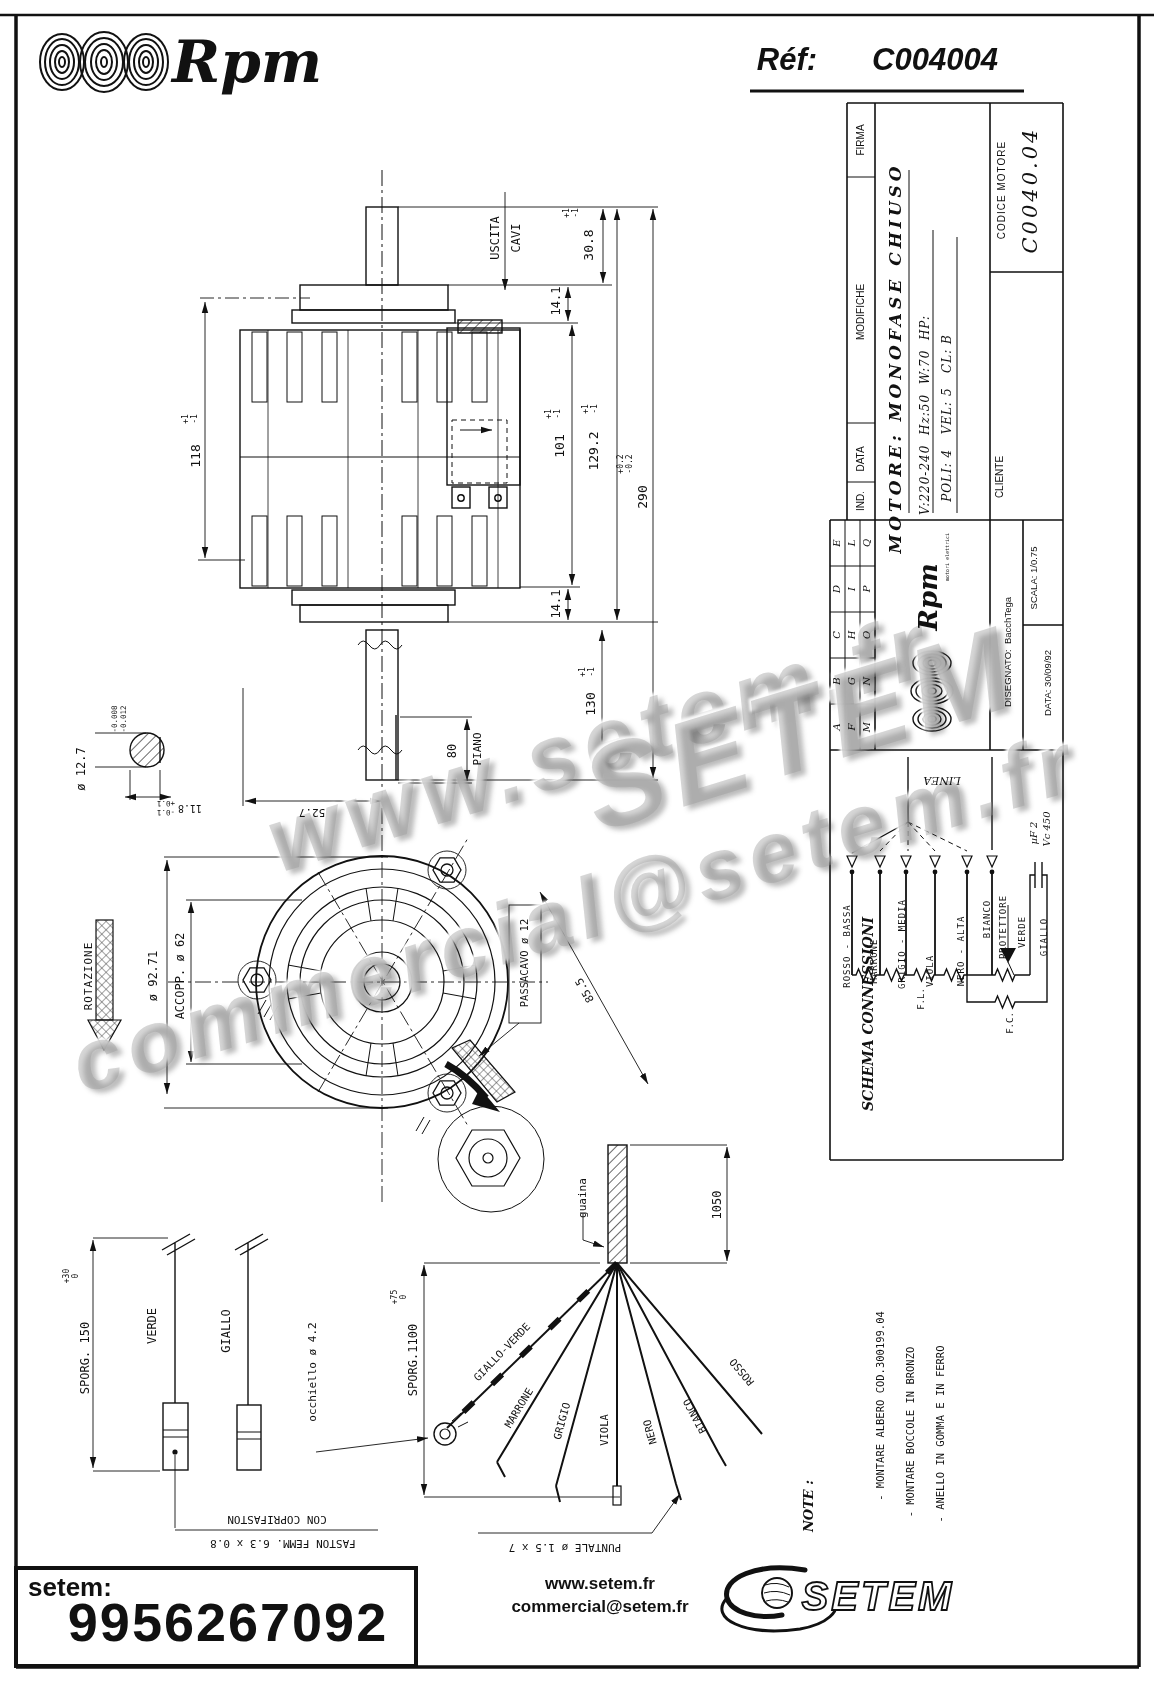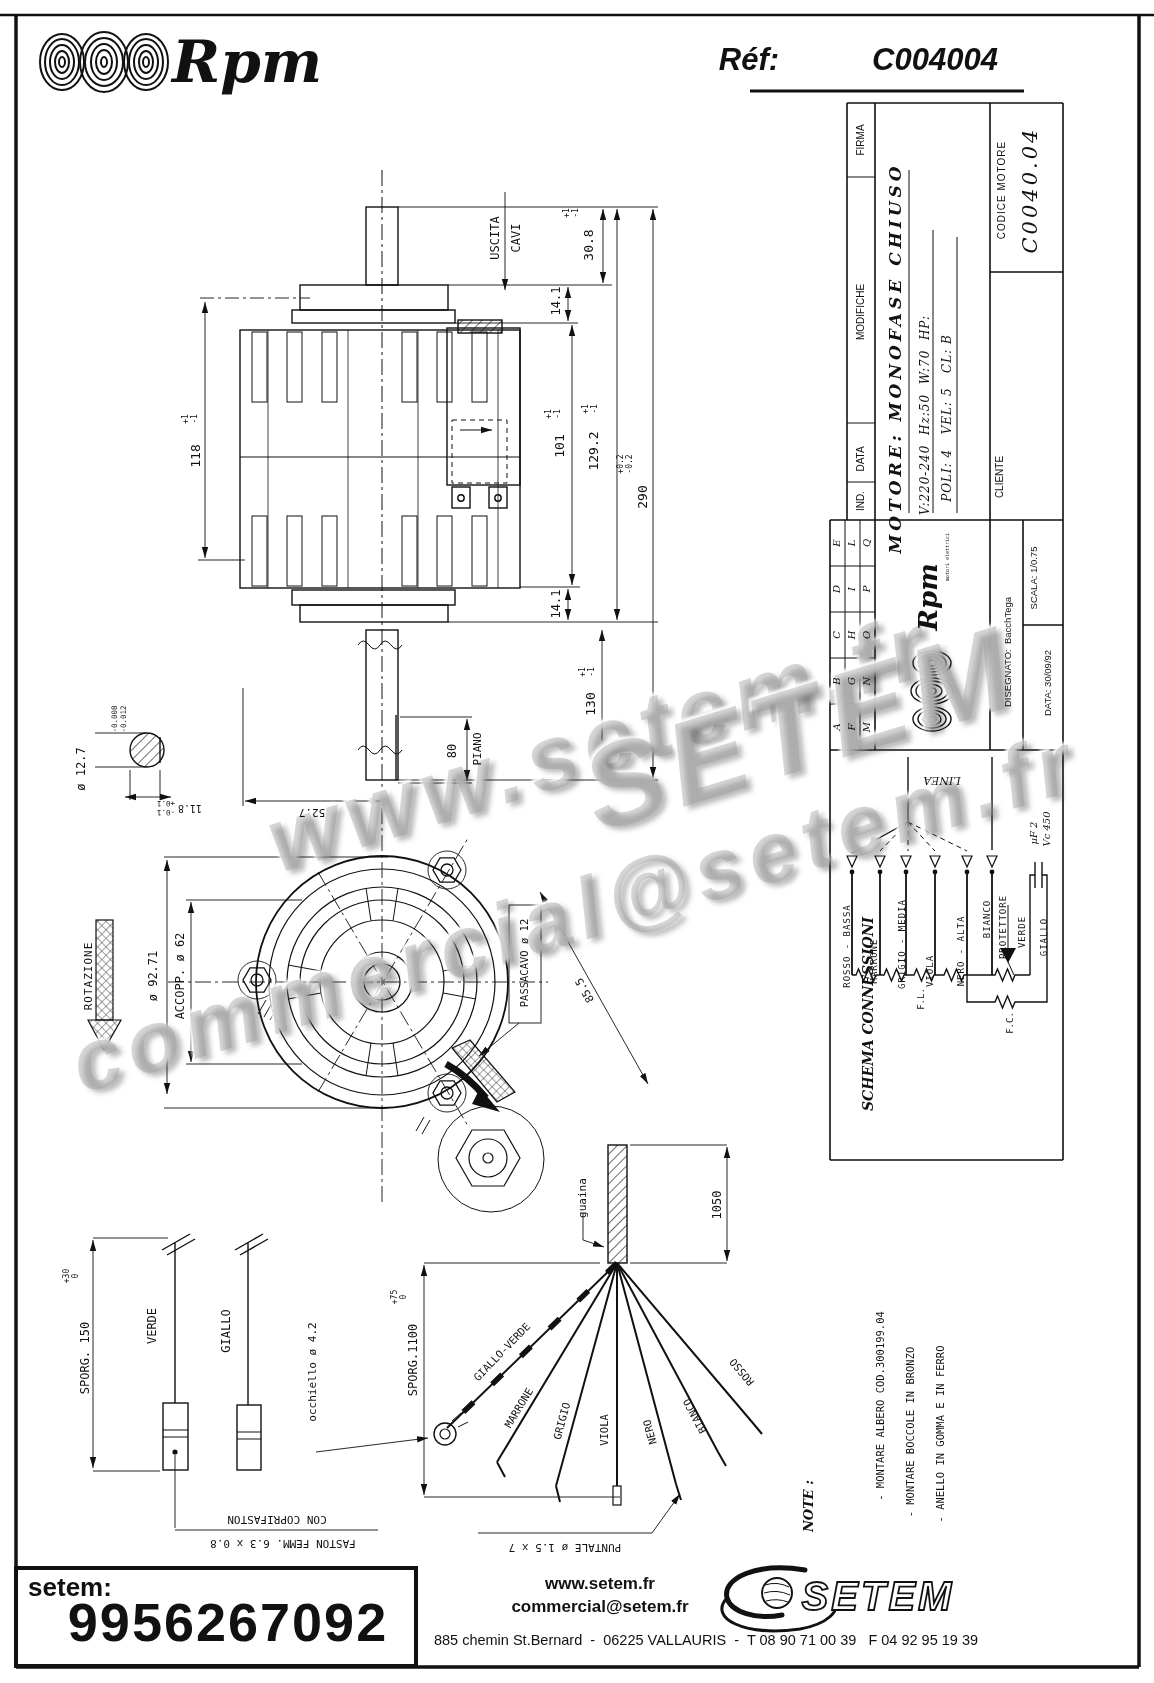--- a/index.html
+++ b/index.html
@@ -277,21 +277,21 @@
           <ellipse cx="932" cy="719" rx="4" ry="3"></ellipse>
   </g>
 </g>
 </svg>
 
 <div class="wm" style="left:600px;top:742px;font-size:92px">www.setem.fr</div>
 <div class="wm" style="left:800px;top:728px;font-size:118px">SETEM</div>
 <div class="wm" style="left:575px;top:912px;font-size:86px">commercial@setem.fr</div>
 
 <div class="t it b" style="left:247px;top:62px;font-size:58px">Rpm</div>
-<div class="t sans b s31" style="left:749px;top:60px;font-style:italic">Réf:</div>
+<div class="t sans b s31" style="left:787px;top:60px;font-style:italic">Réf:</div>
 <div class="t sans b s31" style="left:935px;top:60px;font-style:italic">C004004</div>
 
 <div class="t rv s12" style="left:495px;top:238px">USCITA</div>
 <div class="t rv s12" style="left:516px;top:238px">CAVI</div>
 <div class="t rv s13" style="left:589px;top:245px">30.8</div>
 <div class="t rv s8" style="left:567px;top:213px">+1</div>
 <div class="t rv s8" style="left:576px;top:213px">-1</div>
 <div class="t rv s12" style="left:556px;top:301px">14.1</div>
 <div class="t rv s13" style="left:560px;top:446px">101</div>
 <div class="t rv s8" style="left:549px;top:414px">+1</div>
@@ -396,16 +396,15 @@
 
 <div class="t rv s13 it b" style="left:809px;top:1506px">NOTE :</div>
 <div class="t rv s105" style="left:881px;top:1406px">- MONTARE ALBERO COD.300199.04</div>
 <div class="t rv s105" style="left:911px;top:1432px">- MONTARE BOCCOLE IN BRONZO</div>
 <div class="t rv s105" style="left:941px;top:1434px">- ANELLO IN GOMMA E IN FERRO</div>
 
 <div class="t sans b s26" style="left:70px;top:1588px">setem:</div>
 <div class="t sans b s54 ls2" style="left:228px;top:1622px">9956267092</div>
 <div class="t sans b s17" style="left:600px;top:1584px">www.setem.fr</div>
 <div class="t sans b s17" style="left:600px;top:1607px">commercial@setem.fr</div>
-<div class="t sans" style="left:706px;top:1641px;font-size:14.5px">885 chemin St.Bernard  -  06225 VALLAURIS  -  T 08 90 71 00 39   F 04 92 95 19 39</div>
 <div class="t sans b outline ls3" style="left:878px;top:1596px;font-size:40px;font-style:italic">SETEM</div>
 
 </div>
 
 </body></html>

